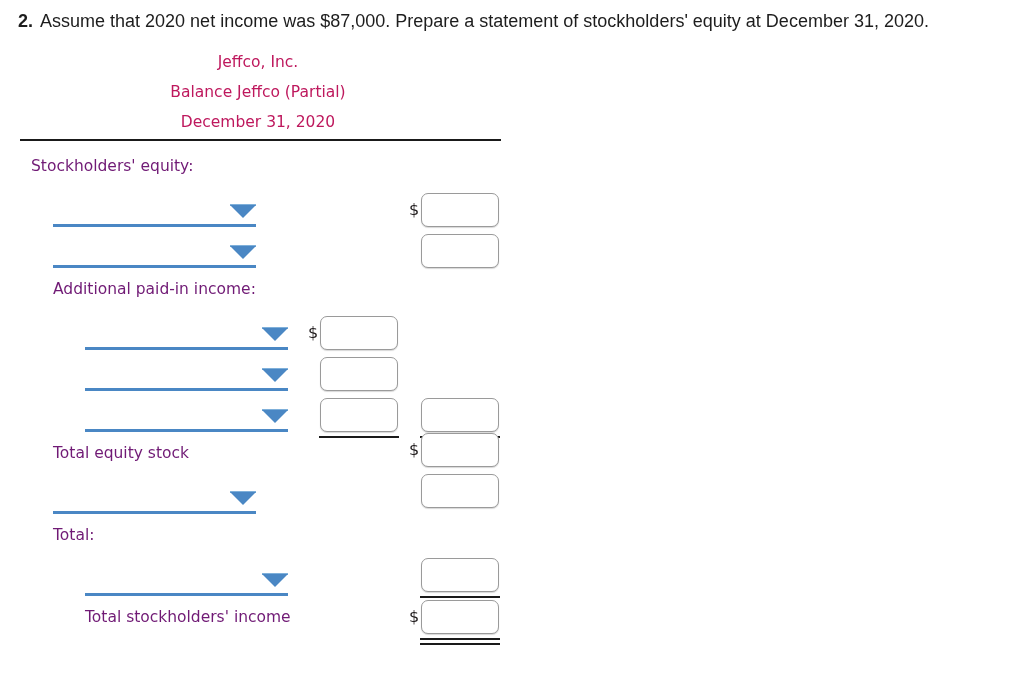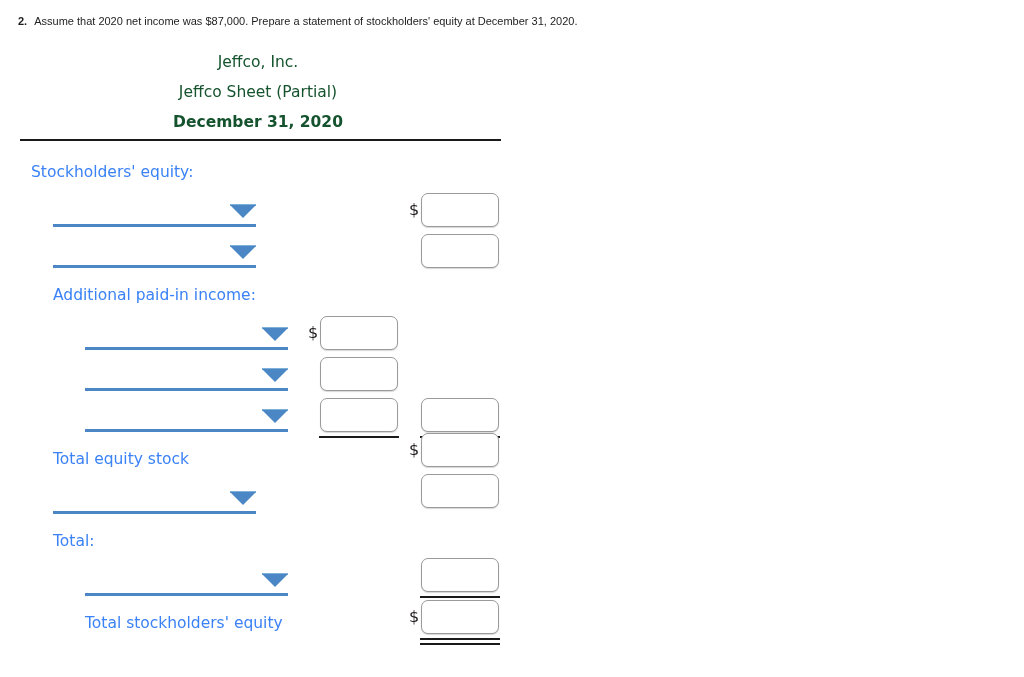--- a/index.html
+++ b/index.html
@@ -16,21 +16,21 @@
     overflow: hidden;
   }
 
   
   #question {
     position: absolute;
     left: 18px;
     top: 11px;
     width: 990px;
     font-family: "Liberation Sans", sans-serif;
-    font-size: 11px;
+    font-size: 18px;
     line-height: 20px;
     color: #1d1d1d;
     white-space: nowrap;
   }
   #question .qnum {
     font-weight: bold;
     margin-right: 7px;
   }
 
   
@@ -38,29 +38,29 @@
     position: absolute;
     left: 0;
     top: 52px;
     width: 520px;
   }
 
   .sheet-title {
     text-align: center;
     font-size: 15.5px;
     line-height: 21px;
-    color: #14532d;
+    color: #be185d;
     width: 500px;
     margin: 0;
     padding: 0 0 0 8px;
     font-family: "DejaVu Sans", sans-serif;
   }
   .sheet-title.t1 { margin-bottom: 9px; }
   .sheet-title.t2 { margin-bottom: 9px; }
-  .sheet-title.t3 { margin-bottom: 19px; font-weight: bold; }
+  .sheet-title.t3 { margin-bottom: 19px; }
 
   .title-rule {
     position: absolute;
     left: 20px;
     top: 87px;
     width: 481px;
     height: 0;
     border-top: 2.6px solid #1a1a1a;
   }
 
@@ -70,24 +70,24 @@
     margin-top: 12px;
   }
   .row {
     position: relative;
     height: 41px;
   }
   .row.label-row { height: 41px; }
 
   .label {
     position: absolute;
-    top: 10px;
+    top: 4px;
     font-size: 15.5px;
     line-height: 20px;
-    color: #3b82f6;
+    color: #701a75;
     white-space: nowrap;
   }
   .label.ind0 { left: 31px; }
   .label.ind1 { left: 53px; }
   .label.ind2 { left: 85px; }
 
   
   .dropdown {
     position: absolute;
     height: 34px;
@@ -169,21 +169,21 @@
 </head>
 <body>
 
 <div id="question">
   <span class="qnum">2.</span><span>Assume that 2020 net income was $87,000. Prepare a statement of stockholders' equity at December 31, 2020.</span>
 </div>
 
 <div id="statement">
 
   <div class="sheet-title t1">Jeffco, Inc.</div>
-  <div class="sheet-title t2">Jeffco Sheet (Partial)</div>
+  <div class="sheet-title t2">Balance Jeffco (Partial)</div>
   <div class="sheet-title t3">December 31, 2020</div>
   <div class="title-rule"></div>
 
   <div class="rows">
 
     <div class="row label-row">
       <div class="label ind0">Stockholders' equity:</div>
     </div>
 
     <div class="row">
@@ -281,21 +281,21 @@
         <div class="caret"></div>
         <div class="dd-line"></div>
       </div>
       <div class="cell col-right" style="top:-4px;">
         <input class="amt-box" type="text" placeholder="" style="">
         <div class="amt-rule" style="left:-1px; top:38px;"></div>
       </div>
     </div>
 
     <div class="row label-row">
-      <div class="label ind2">Total stockholders' equity</div>
+      <div class="label ind2">Total stockholders' income</div>
       <div class="cell col-right" style="top:-3px;">
         <span class="dollar">$</span>
         <input class="amt-box" type="text" placeholder="" style="">
         <div class="amt-rule dbl" style="left:-1px; top:38px;"></div>
       </div>
     </div>
 
   </div>
 </div>
 

